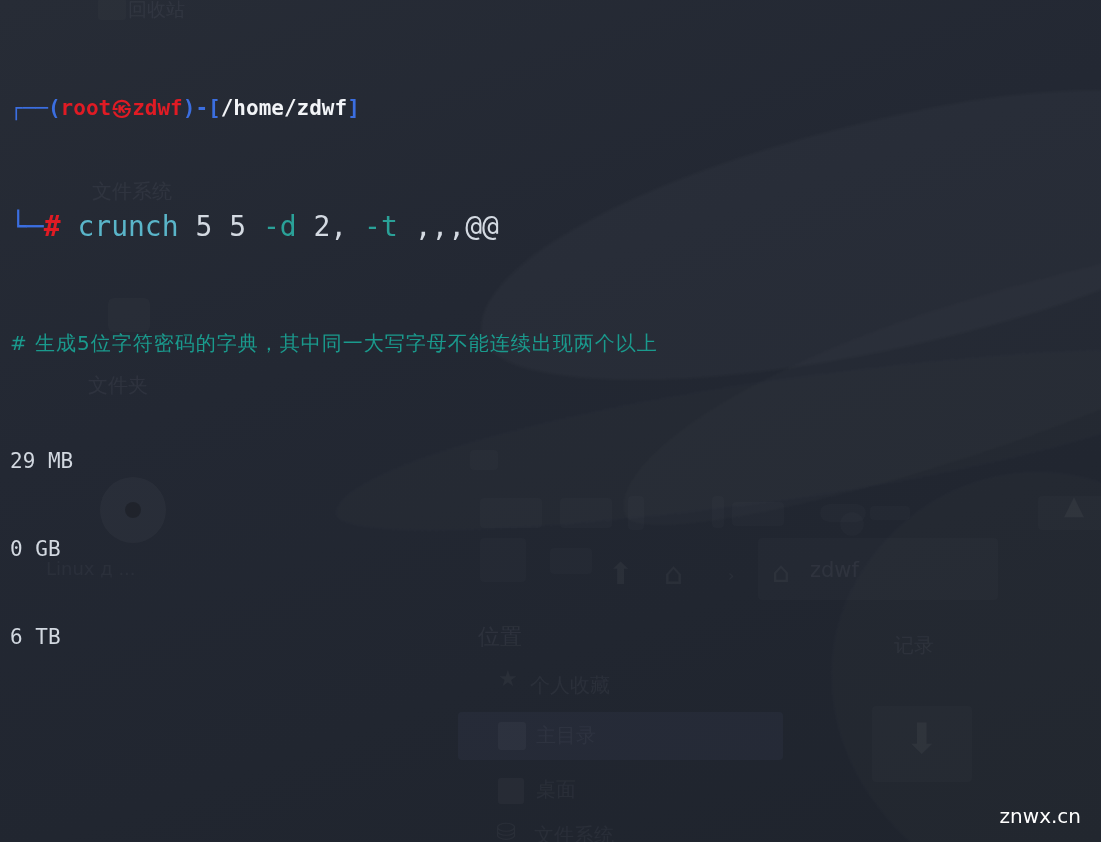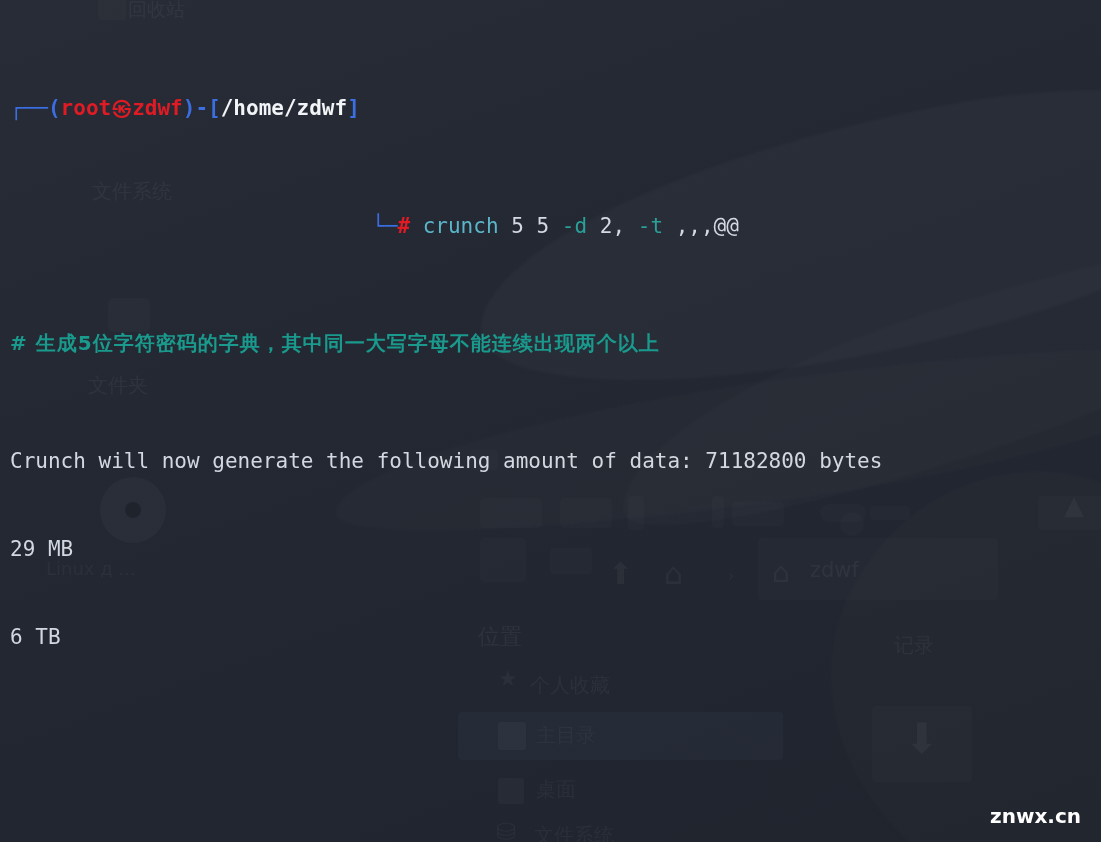--- a/index.html
+++ b/index.html
@@ -121,45 +121,45 @@
 
   .c-blue   { color: #3b6ee0; font-weight: bold; }
   .c-red    { color: #e01b24; font-weight: bold; }
   .c-white  { color: #f2f4f7; font-weight: bold; }
   .c-cyan   { color: #5ab5c9; }
   .c-grey   { color: #d4dae2; }
   .c-green  { color: #2aa198; }
   .c-teal   { color: #1a9a8d; font-weight: bold; }
   .c-out    { color: #d2d8e0; }
 
-  .cmdline { font-size: 21px; text-align: center; }
+  .cmdline { font-size: 28px; }
   .cjk {
     font-family: "DejaVu Sans", "Liberation Sans", sans-serif;
     font-size: 20px;
-    font-weight: bold;
+    font-weight: normal;
     letter-spacing: 1px;
   }
   .promptline { font-size: 21px; font-weight: bold; }
 
   
   .wm-csdn {
     position: absolute;
     right: 14px; bottom: 6px;
     color: rgba(226,232,240,0.60);
     font-size: 19px;
     font-family: "DejaVu Sans", "Liberation Sans", sans-serif;
     white-space: nowrap;
     pointer-events: none;
   }
   .wm-site {
     position: absolute;
     right: 20px; bottom: 14px;
     color: #ffffff;
     font-size: 20px;
-    font-weight: bold;
+    font-weight: normal;
     font-family: "DejaVu Sans", "Liberation Sans", sans-serif;
     white-space: nowrap;
     pointer-events: none;
   }
 </style>
 </head>
 <body>
 
 <div id="screen">
 
@@ -219,22 +219,22 @@
   <div class="ghost-icon" style="left:904px;top:714px;font-size:42px;">⬇</div>
 
   <div class="term">
 
     <div class="line promptline"><span class="c-blue">┌──</span><span class="c-blue">(</span><span class="c-red">root</span><span class="c-red">㉿</span><span class="c-red">zdwf</span><span class="c-blue">)</span><span class="c-blue">-</span><span class="c-blue">[</span><span class="c-white">/home/zdwf</span><span class="c-blue">]</span></div>
 
     <div class="line cmdline"><span class="c-blue">└─</span><span class="c-red">#</span><span class="c-grey"> </span><span class="c-cyan">crunch</span><span class="c-grey"> </span><span class="c-grey">5</span><span class="c-grey"> </span><span class="c-grey">5</span><span class="c-grey"> </span><span class="c-green">-d</span><span class="c-grey"> </span><span class="c-grey">2,</span><span class="c-grey"> </span><span class="c-green">-t</span><span class="c-grey"> </span><span class="c-grey">,,,@@</span></div>
 
     <div class="line cjk c-teal"># 生成5位字符密码的字典，其中同一大写字母不能连续出现两个以上</div>
 
-    <div class="line c-out">Crunch will now generate the following amount of data: 71182800 bytes</div>
     <div class="line c-out">29 MB</div>
+    <div class="line c-out">0 GB</div>
     <div class="line c-out">6 TB</div>
     
     
     
     
     
     
     
     
     

